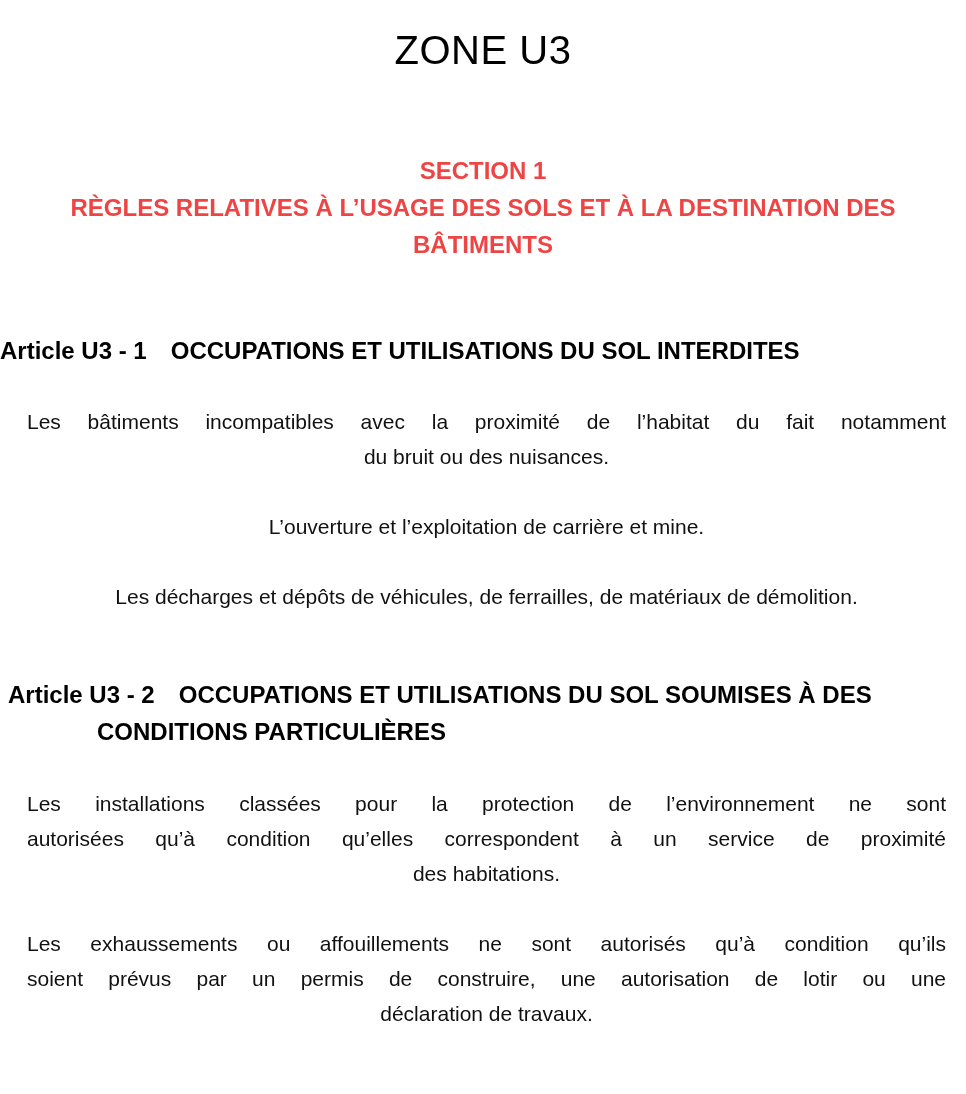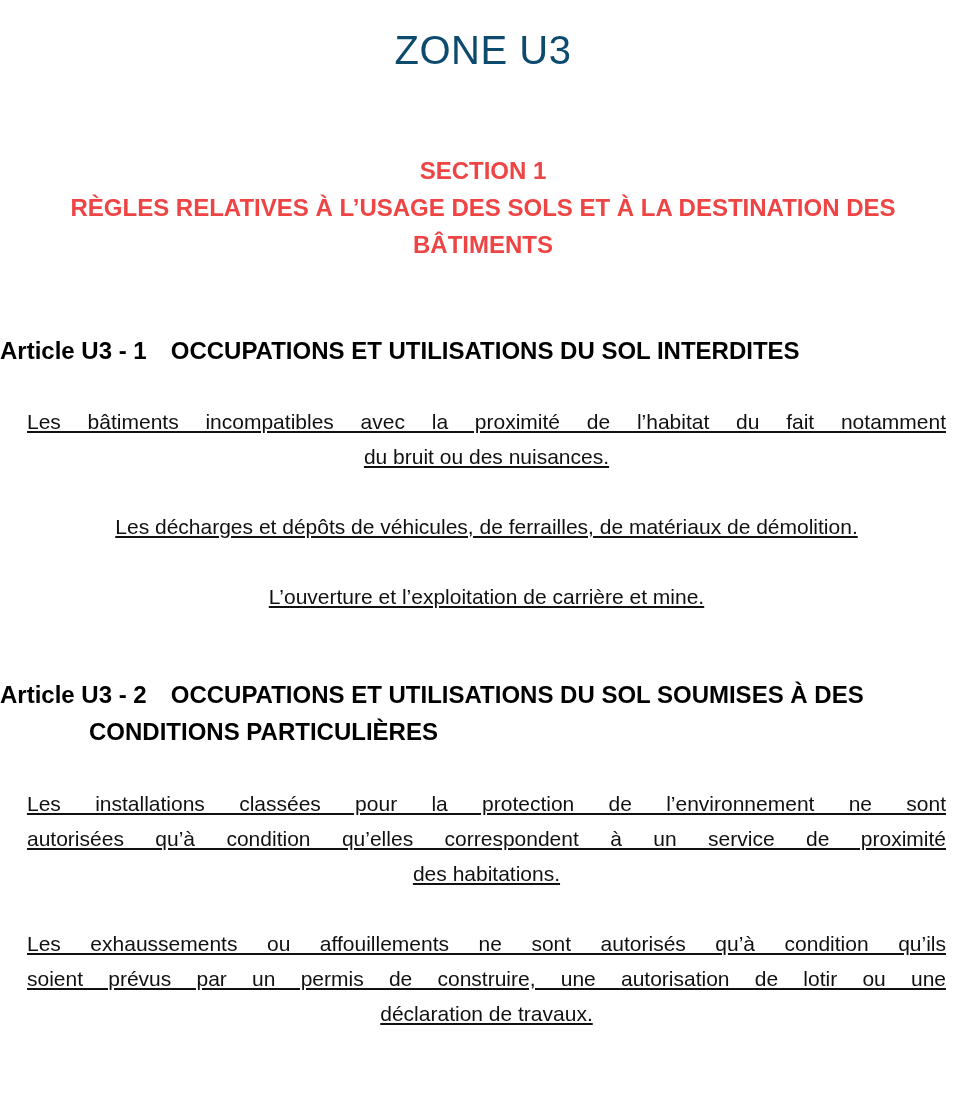--- a/index.html
+++ b/index.html
@@ -49,70 +49,69 @@
     white-space: nowrap;
   }
   .article-heading .hline-cont {
     white-space: nowrap;
     padding-left: 89px;
   }
   .article-title-span {
     margin-left: 24px;
   }
   .a1 { margin-top: 69px; }
-  .a2 { margin-top: 62px; }
+  .a2 { margin-top: 62px; margin-left: 8px; }
   
   .para {
     margin: 0;
     padding: 0 20px 0 27px;
     font-size: 21px;
     line-height: 35px;
     color: #111111;
-    text-decoration: underline;
   }
   .para .line {
     text-align: center;
   }
   .para .line.just {
     text-align: justify;
     text-align-last: justify;
   }
   .mt35 { margin-top: 35px; }
   .mt36 { margin-top: 36px; }
 </style>
 </head>
 <body>
 
 <div class="page">
 
-  <h1 class="doc-title" style="color: #0c4a6e;">ZONE U3</h1>
+  <h1 class="doc-title" style="color: #000000;">ZONE U3</h1>
 
   <div class="section-heading">
     <div>SECTION 1</div>
     <div>RÈGLES RELATIVES À L’USAGE DES SOLS ET À LA DESTINATION DES BÂTIMENTS</div>
   </div>
 
   <div class="article">
     <div class="article-heading a1">
       <div class="hline">
         <span>Article U3 - 1</span><span class="article-title-span">OCCUPATIONS ET UTILISATIONS DU SOL INTERDITES</span>
       </div>
     </div>
 
     <div class="para mt35">
       <div class="line just">Les bâtiments incompatibles avec la proximité de l’habitat du fait notamment</div>
       <div class="line">du bruit ou des nuisances.</div>
     </div>
 
     <div class="para mt35">
-      <div class="line">Les décharges et dépôts de véhicules, de ferrailles, de matériaux de démolition.</div>
+      <div class="line">L’ouverture et l’exploitation de carrière et mine.</div>
     </div>
 
     <div class="para mt35">
-      <div class="line">L’ouverture et l’exploitation de carrière et mine.</div>
+      <div class="line">Les décharges et dépôts de véhicules, de ferrailles, de matériaux de démolition.</div>
     </div>
   </div>
 
   <div class="article">
     <div class="article-heading a2">
       <div class="hline">
         <span>Article U3 - 2</span><span class="article-title-span">OCCUPATIONS ET UTILISATIONS DU SOL SOUMISES À DES</span>
       </div>
       <div class="hline-cont">CONDITIONS PARTICULIÈRES</div>
     </div>

